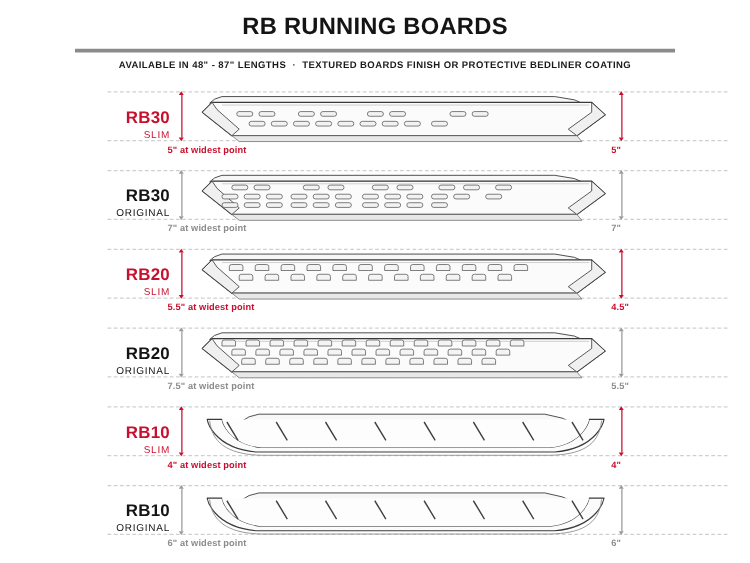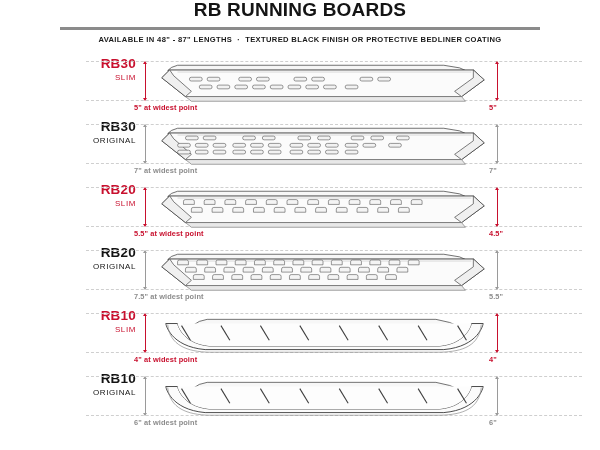--- a/index.html
+++ b/index.html
@@ -6,21 +6,21 @@
   html,body { width:600px; height:450px; }
   body {
     background:#ffffff;
     font-family:"Liberation Sans", sans-serif;
     color:#111;
     overflow:hidden;
   }
   #page { position:relative; width:600px; height:450px; background:#fff; }
 
   
-  .header { padding-top:0; }
+  .header { padding-top:12px; }
   .title {
     text-align:center;
     font-size:19px;
     font-weight:bold;
     letter-spacing:0.2px;
     color:#141414;
     line-height:1;
   }
   .rule-wrap { position:relative; margin:8px 60px 0 60px; height:3px; }
   .rule { width:100%; height:3px; background:#8b8b8b; }
@@ -40,21 +40,21 @@
   .row {
     position:relative;
     height:63px;
     width:600px;
   }
 
   
   .lbl {
     position:absolute;
     left:62px;
-    top:6px;
+    top:24px;
     width:74px;
     text-align:right;
     line-height:1;
   }
   .lbl .model {
     font-size:13.5px;
     font-weight:bold;
     letter-spacing:0.2px;
     display:block;
   }
@@ -128,21 +128,21 @@
 <body>
 
 <div id="page">
 
   <div class="header">
     <div class="title">RB RUNNING BOARDS</div>
     <div class="rule-wrap">
         <div class="rule"></div>
       </div>
     <div class="subtitle">
-      <span>AVAILABLE IN 48" - 87" LENGTHS</span><span class="dot">·</span><span>TEXTURED BLACK FINISH OR PROTECTIVE BEDLINER COATING</span>
+      <span>AVAILABLE IN 48" - 87" LENGTHS</span><span class="dot">·</span><span>TEXTURED BOARDS FINISH OR PROTECTIVE BEDLINER COATING</span>
     </div>
   </div>
 
   <div class="rows" id="rows">
       <div class="row">
         <div class="lbl">
           <span class="model red">RB30</span>
           <span class="variant red">SLIM</span>
         </div>
         <div class="guide top"></div>

